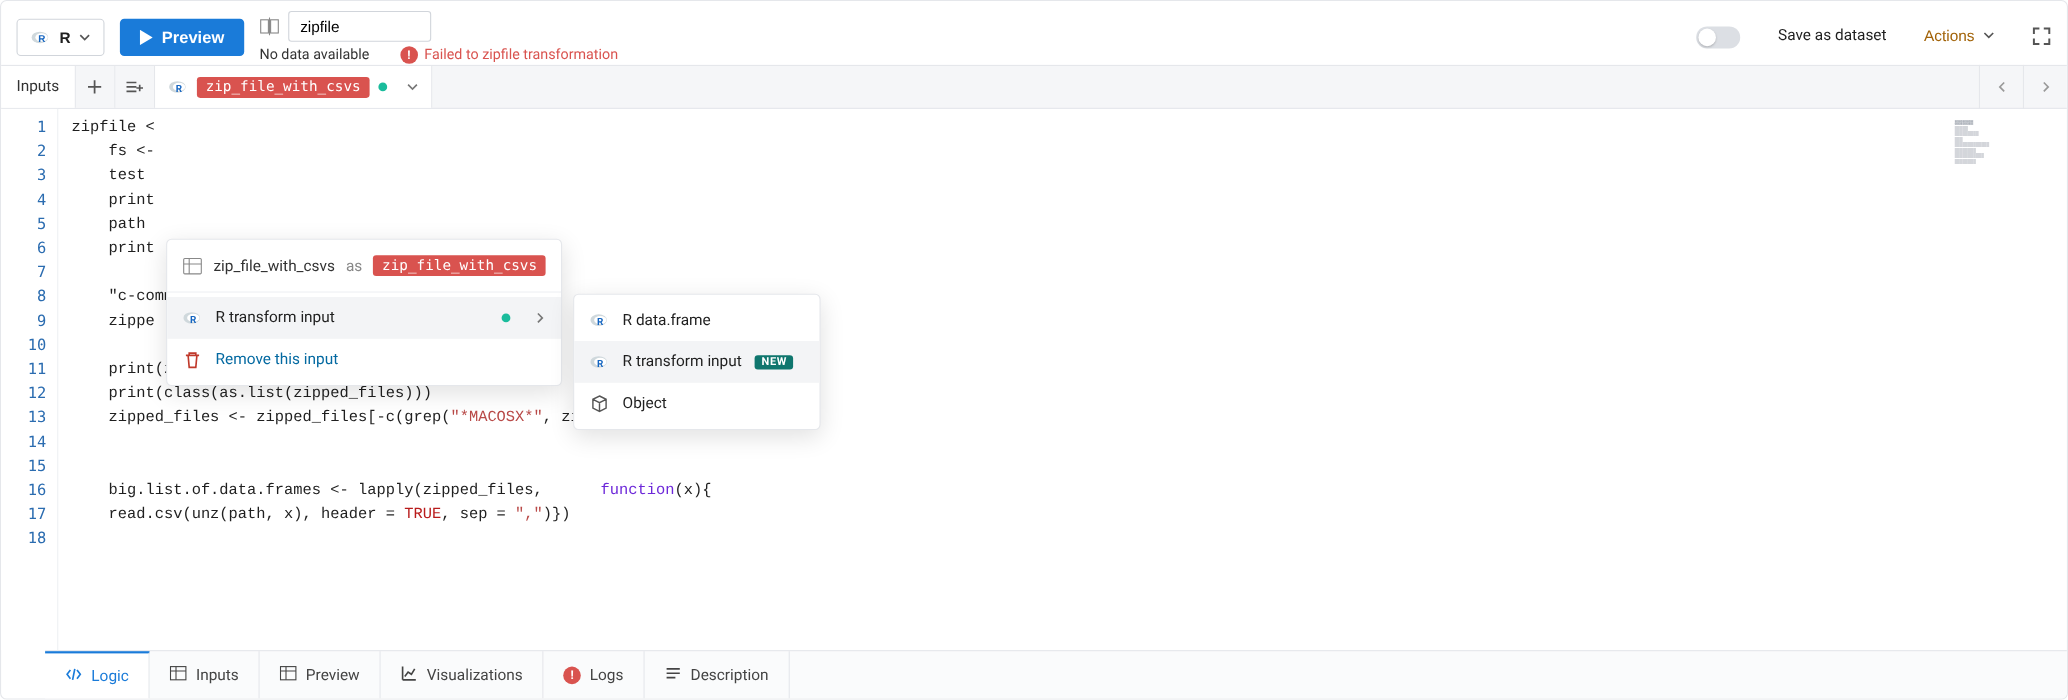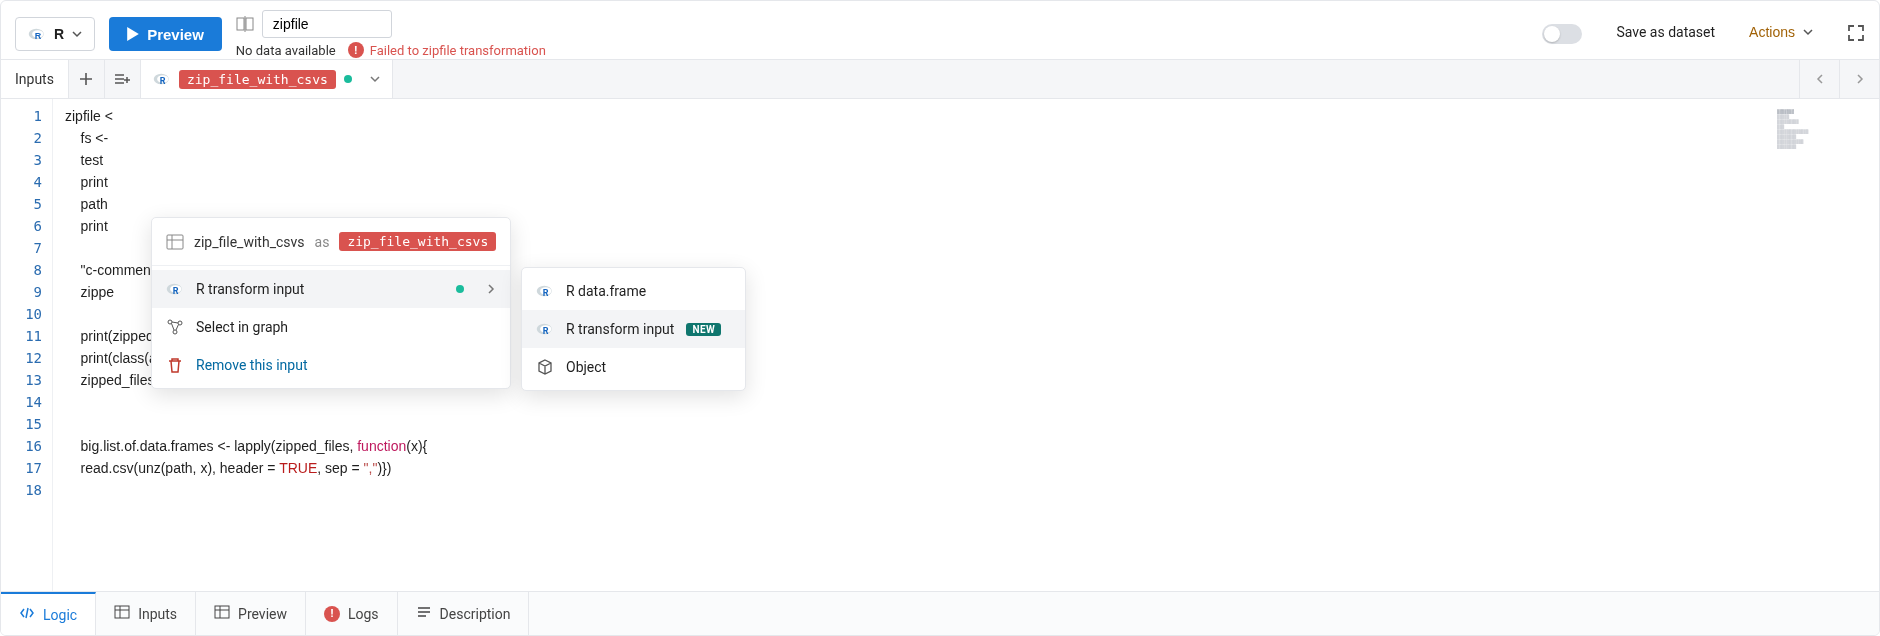--- a/index.html
+++ b/index.html
@@ -54,21 +54,21 @@
   .name-wrap { display:flex; flex-direction:column; gap:4px; }
   .name-row { display:flex; align-items:center; gap:8px; }
   .name-input {
     border: 1px solid #d1d5db;
     border-radius: 3px;
     padding: 4px 10px;
     font-size: 14px;
     width: 130px;
     height: 28px;
   }
-  .status-row { display:flex; align-items:center; gap:12px; font-size: 13px; }
+  .status-row { display:flex; align-items:center; gap:28px; font-size: 13px; }
   .status-nodata { color:#333; }
   .status-err { color:#d9534f; display:flex; align-items:center; gap:6px; }
   .err-circle {
     width:16px; height:16px; border-radius:50%;
     background:#d9534f; color:#fff; display:flex;
     align-items:center; justify-content:center;
     font-size:11px; font-weight:700;
   }
   .toolbar-right { margin-left:auto; display:flex; align-items:flex-start; gap:34px; }
   .toggle {
@@ -125,27 +125,27 @@
   .editor-area { display:flex; height:calc(100% - 58px - 40px - 44px); position:relative; }
   .gutter {
     width:52px; text-align:right; padding:6px 10px 6px 0;
     font-family:"SFMono-Regular",Menlo,Consolas,monospace;
     font-size:14px; color:#2b6cb0; line-height:22px;
     border-right:1px solid #eef0f3; user-select:none;
     background:#fff;
   }
   .code {
     flex:1; padding:6px 0 6px 12px;
-    font-family:Liberation Sans, sans-serif;
+    font-family:Liberation Mono, monospace;
     font-size:14px; line-height:22px; white-space:pre;
     color:#1f1f1f; position:relative;
   }
   .code .c-str { color:#b94a48; }
   .code .c-bool { color:#b91c1c;margin-top:23px; }
-  .code .c-kw { color:#be185d; }
+  .code .c-kw { color:#6d28d9;margin-left:44px; }
   .minimap {
     width:110px; border-left:0; padding:10px 8px;
     font-size:4px; line-height:5px; color:#aeb3bb;
     font-family:monospace; white-space:pre;
   }
 
   .context-menu, .submenu {
     position:absolute; background:#fff;
     border:1px solid #e5e7eb; border-radius:5px;
     box-shadow:0 6px 22px rgba(0,0,0,.12);
@@ -170,21 +170,21 @@
   .menu-icon { width:18px; height:18px; color:#555; flex-shrink:0; }
   .chev-right { width:10px; height:10px; color:#777; }
   .badge-new {
     background:#0f766e; color:#fff; font-size:10px;
     font-weight:700; border-radius:3px; padding:1px 6px;
     letter-spacing:.5px;
   }
 
   .bottom-tabs {
     display:flex; height:44px;
-    border-top:1px solid #e5e7eb; background:#fafbfc;
+    border-top:1px solid #e5e7eb; background:#fafbfc;margin-left:40px;
   }
   .bt {
     display:flex; align-items:center; gap:8px;
     padding:0 18px; border-right:1px solid #e5e7eb;
     color:#444; cursor:pointer; font-size:14px;
   }
   .bt.active { color:#1a7bd9; border-top:2px solid #1a7bd9; background:#fff; }
   .bt .bicon { width:16px; height:16px; }
 </style>
 </head>
@@ -331,30 +331,20 @@
             <ellipse cx="13" cy="9" rx="7.5" ry="5" fill="#fff"></ellipse>
             <text x="9" y="15" font-size="12" font-weight="bold" fill="#1565c0">R</text>
           </svg>
           <span>R transform input</span>
           <span class="spacer"></span>
           <span class="dot-teal"></span>
           <svg class="chev-right" viewBox="0 0 10 10" style="margin-left:10px">
             <path d="M3 1l4 4-4 4" stroke="#777" stroke-width="1.5" fill="none"></path>
           </svg>
         </div>
-        <div class="menu-item">
-          <svg class="menu-icon" viewBox="0 0 18 18">
-            <circle cx="4" cy="4" r="2" fill="none" stroke="#555"></circle>
-            <circle cx="14" cy="5" r="2" fill="none" stroke="#555"></circle>
-            <circle cx="9" cy="14" r="2" fill="none" stroke="#555"></circle>
-            <path d="M5.5 5.5L8 12M12.5 6.5L10 12M6 4l6 1" stroke="#555"></path>
-          </svg>
-          <span>Select in graph</span>
-          <span class="spacer"></span>
-        </div>
         <div class="menu-item danger">
           <svg class="menu-icon" viewBox="0 0 18 18">
             <path d="M3 5h12M6 5V3h6v2M5 5l1 11h6l1-11" fill="none" stroke="currentColor" stroke-width="1.5"></path>
           </svg>
           <span>Remove this input</span>
           <span class="spacer"></span>
         </div>
       </div>
   </div>
 
@@ -404,20 +394,26 @@
     </div>
     <div class="bt">
       <span><svg class="bicon" viewBox="0 0 16 16">
           <rect x="1" y="2" width="14" height="12" fill="none" stroke="currentColor"></rect>
           <line x1="1" y1="6" x2="15" y2="6" stroke="currentColor"></line>
           <line x1="6" y1="2" x2="6" y2="14" stroke="currentColor"></line>
         </svg></span>
       <span>Preview</span>
     </div>
     <div class="bt">
+      <span><svg class="bicon" viewBox="0 0 16 16">
+          <path d="M2 14V2M2 14h12M4 11l3-4 3 2 3-5" stroke="currentColor" fill="none" stroke-width="1.5"></path>
+        </svg></span>
+      <span>Visualizations</span>
+    </div>
+    <div class="bt">
       <span>
         <span class="err-circle" style="width:16px;height:16px;">!</span>
       </span>
       <span>Logs</span>
     </div>
     <div class="bt">
       <span><svg class="bicon" viewBox="0 0 16 16">
           <path d="M2 4h12M2 8h12M2 12h8" stroke="currentColor" stroke-width="1.5"></path>
         </svg></span>
       <span>Description</span>

